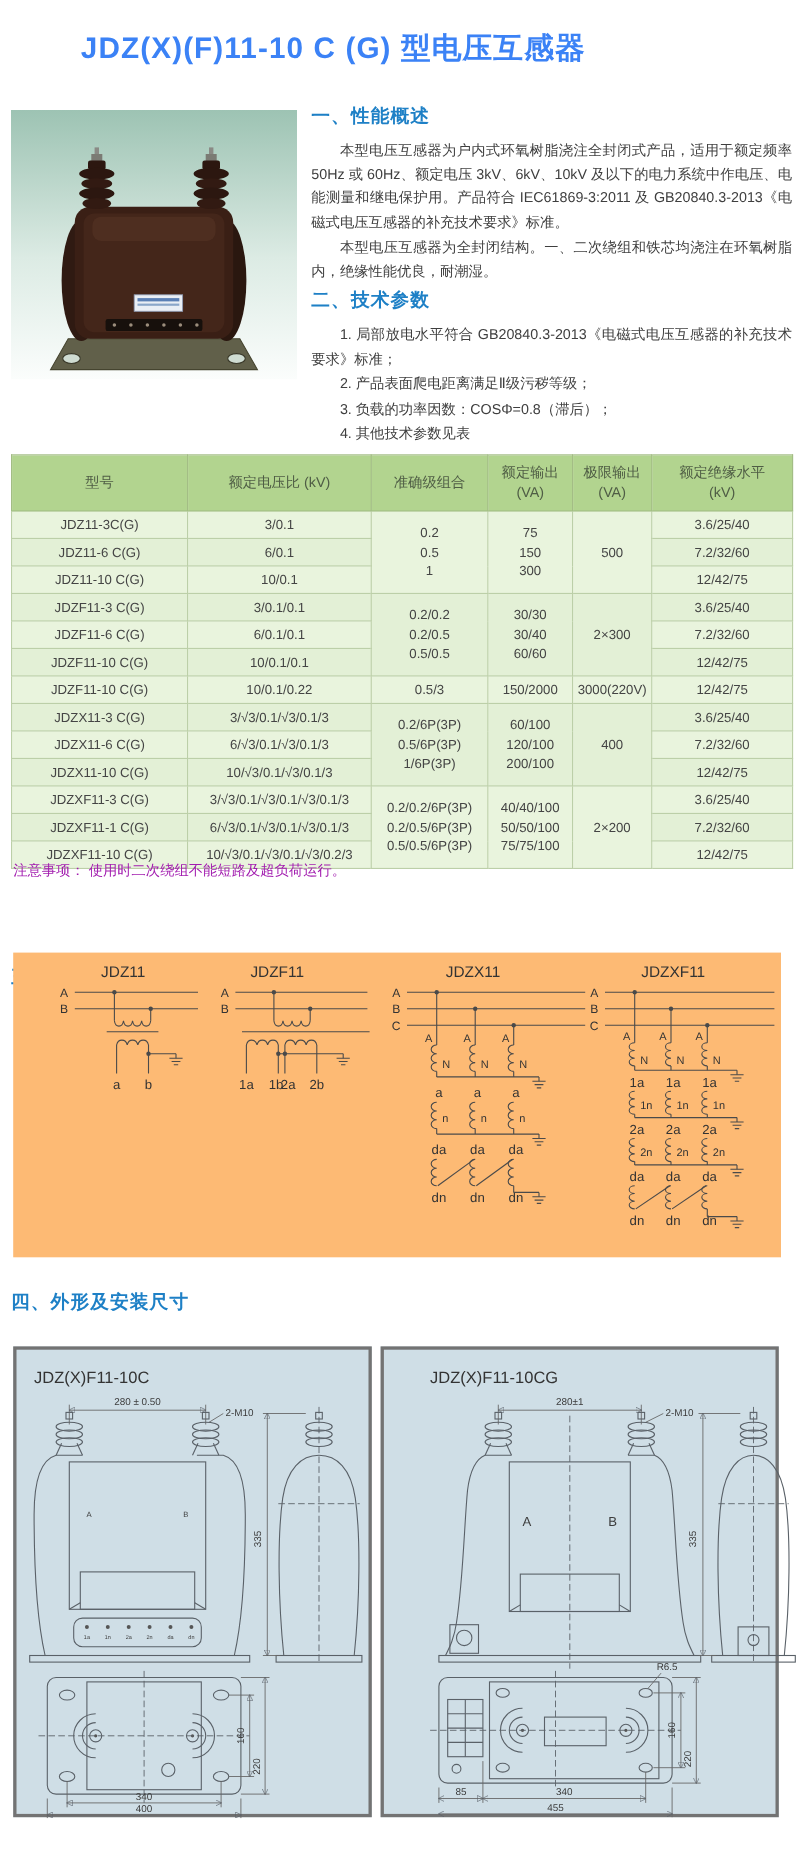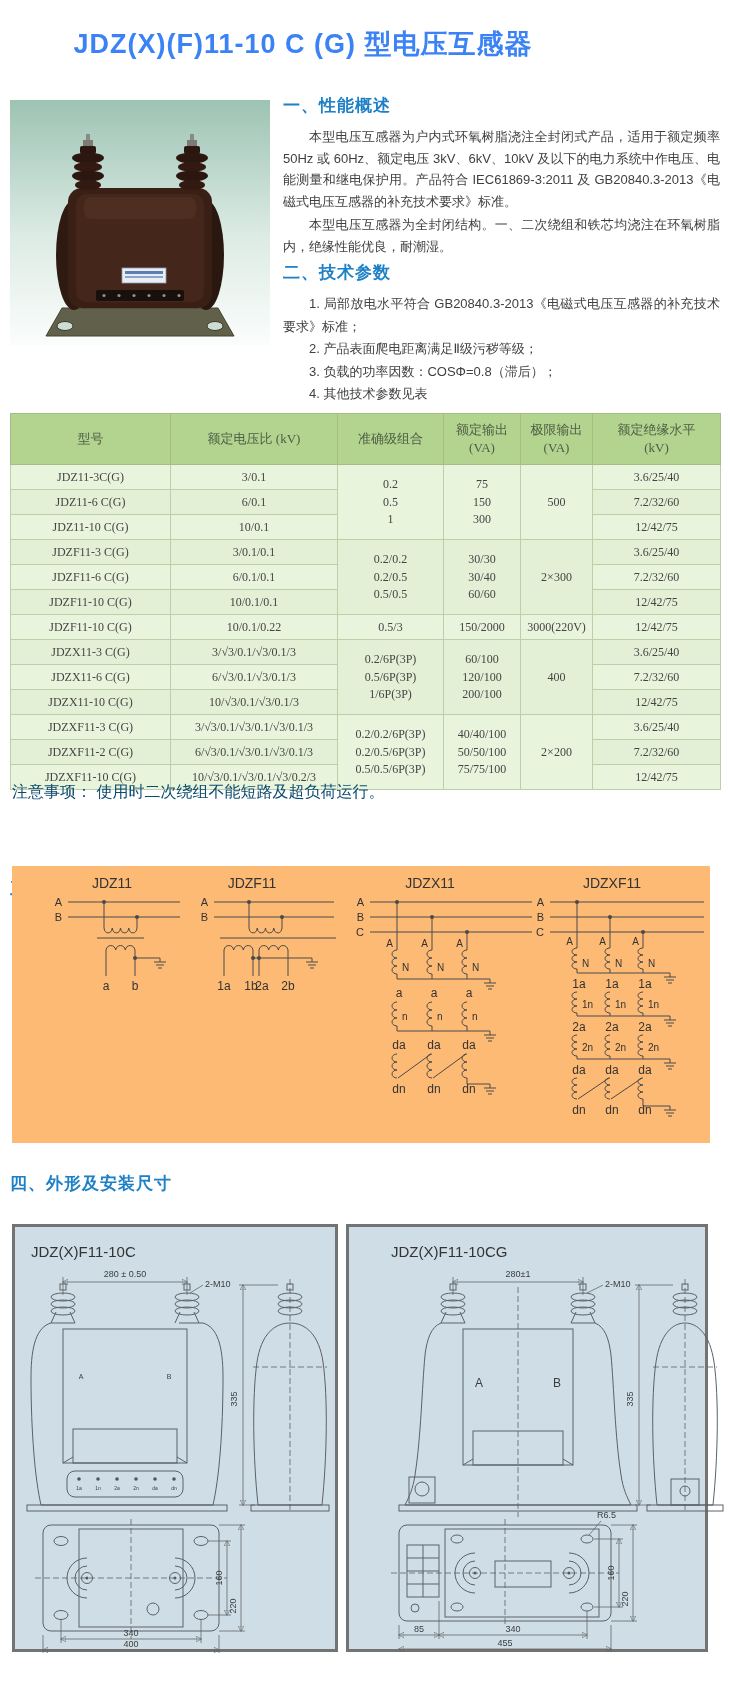--- a/index.html
+++ b/index.html
@@ -12,33 +12,33 @@
     font-size:27px;font-weight:bold;color:#3b82f6;letter-spacing:1px;
   }
   .photo{position:absolute;left:10px;top:100px;width:260px;height:245px;}
   .col-right{position:absolute;left:283px;top:94px;width:437px;}
   .sec-h{color:#1e80c6;font-size:17px;font-weight:bold;letter-spacing:1px;margin:0 0 9px 0;}
   .para{font-size:13px;line-height:1.66;color:#3f3f3f;text-indent:2em;margin:0 0 2px 0;text-align:justify;}
   .sec-h2{margin-top:4px;font-family:Liberation Serif, serif;}
   .tp-item{font-size:13px;line-height:1.72;color:#3f3f3f;text-indent:2em;text-align:justify;}
   table.spec{
     position:absolute;left:10px;top:413px;width:710px;border-collapse:collapse;
-    font-size:12px;color:#444;table-layout:fixed;border:1px solid #a3bd85;font-family:Liberation Serif, serif;
+    font-size:12px;color:#444;table-layout:fixed;border:1px solid #a3bd85;
   }
   table.spec th{
     background:#b2d48f;color:#4f5d45;font-weight:normal;font-size:13px;
     border:1px solid #a3bd85;padding:7px 2px;line-height:1.4;
   }
   table.spec td{
     background:#e9f4dd;border:1px solid #bccfa8;text-align:center;
     padding:1px 2px;height:22px;line-height:1.45;
   }
   table.spec tr:nth-child(even) td{background:#e3f0d6;}
   .pre{white-space:pre-line;}
-  .note{position:absolute;left:12px;top:782px;font-size:16px;color:#0c4a6e;}
+  .note{position:absolute;left:12px;top:782px;font-size:13px;color:#a21caf;}
   .h3{position:absolute;left:10px;top:877px;}
   .sch-panel{position:absolute;left:12px;top:866px;width:698px;height:277px;background:#fdba74;}
   .h4{position:absolute;left:10px;top:1172px;}
   .draw-box{position:absolute;top:1224px;height:428px;background:#cfdee6;border:3px solid #737373;box-sizing:border-box;}
   .draw-left{left:12px;width:326px;}
   .draw-right{left:346px;width:362px;padding-left:26px;}
   
   .sch line,.sch path{stroke:#4a4a4a;stroke-width:1;fill:none;}
   .sch .dot{fill:#4a4a4a;stroke:none;}
   .sch text{fill:#333;stroke:none;font-family:"Liberation Sans",sans-serif;}
@@ -222,21 +222,21 @@
       <td class="pre" rowspan="3">0.2/0.2/6P(3P)
 0.2/0.5/6P(3P)
 0.5/0.5/6P(3P)</td>
       <td class="pre" rowspan="3">40/40/100
 50/50/100
 75/75/100</td>
       <td rowspan="3">2×200</td>
       <td>3.6/25/40</td>
     </tr>
     <tr>
-      <td>JDZXF11-2 C(G)</td>
+      <td>JDZXF11-1 C(G)</td>
       <td>6/√3/0.1/√3/0.1/√3/0.1/3</td>
       <td>7.2/32/60</td>
     </tr>
     <tr>
       <td>JDZXF11-10 C(G)</td>
       <td>10/√3/0.1/√3/0.1/√3/0.2/3</td>
       <td>12/42/75</td>
     </tr>
   </tbody>
 </table>

